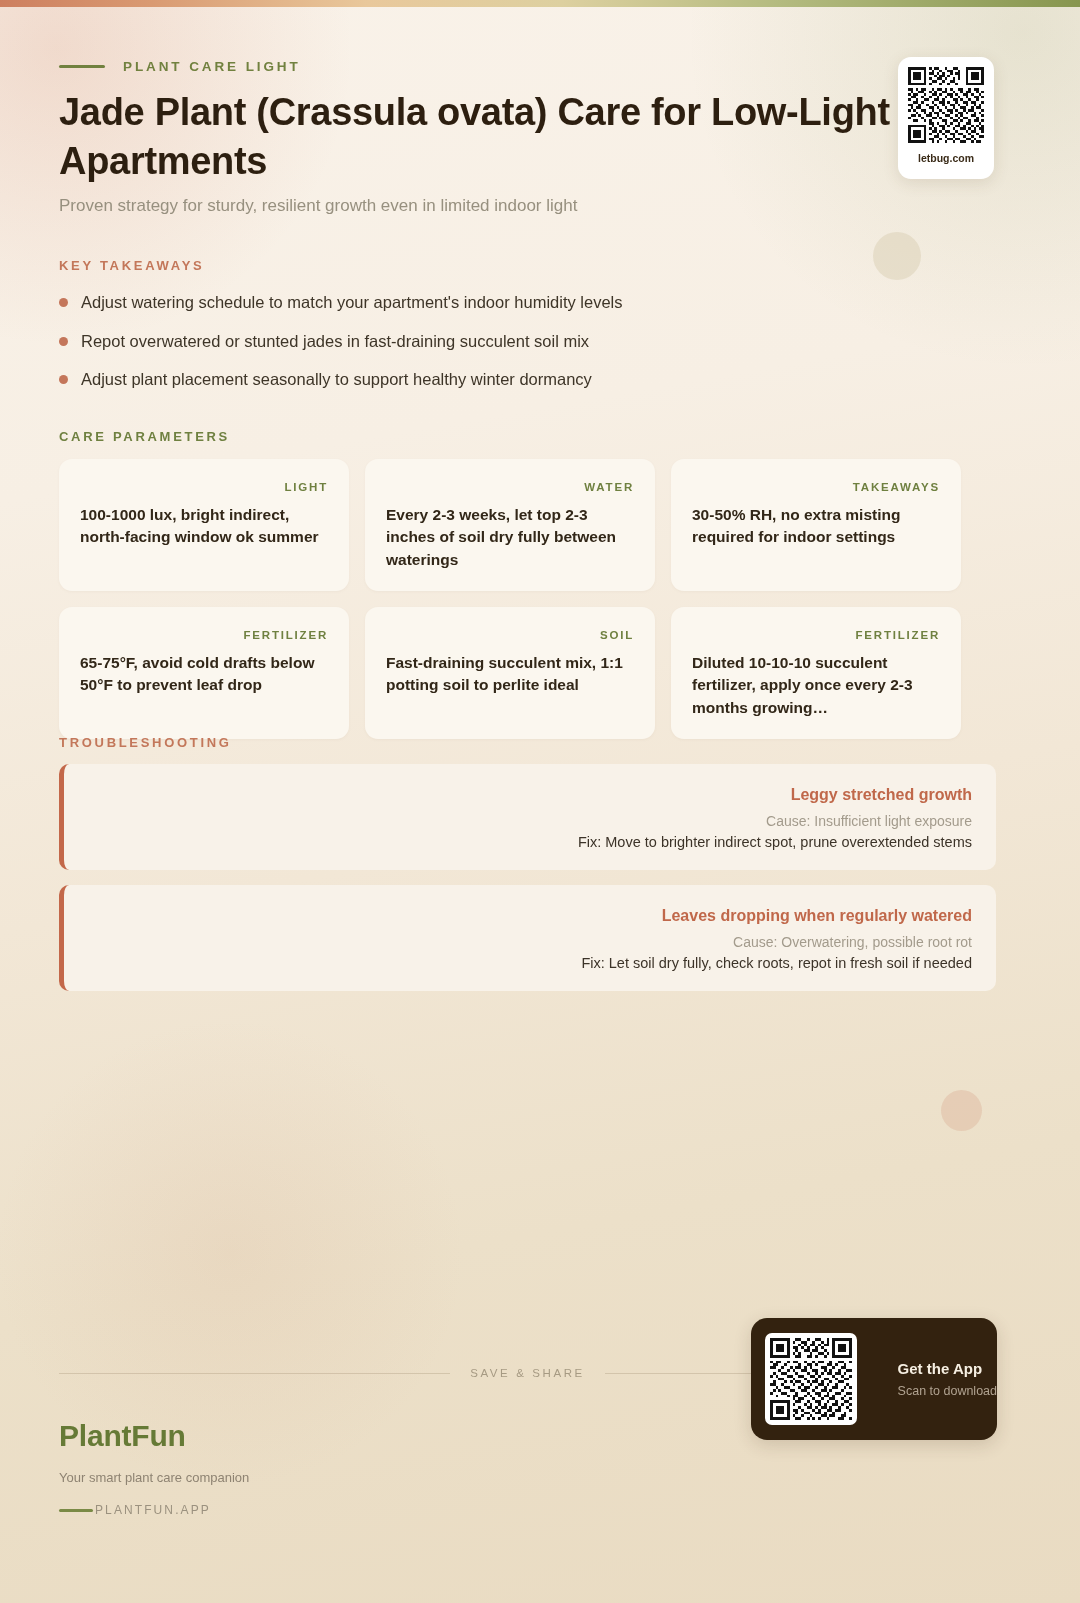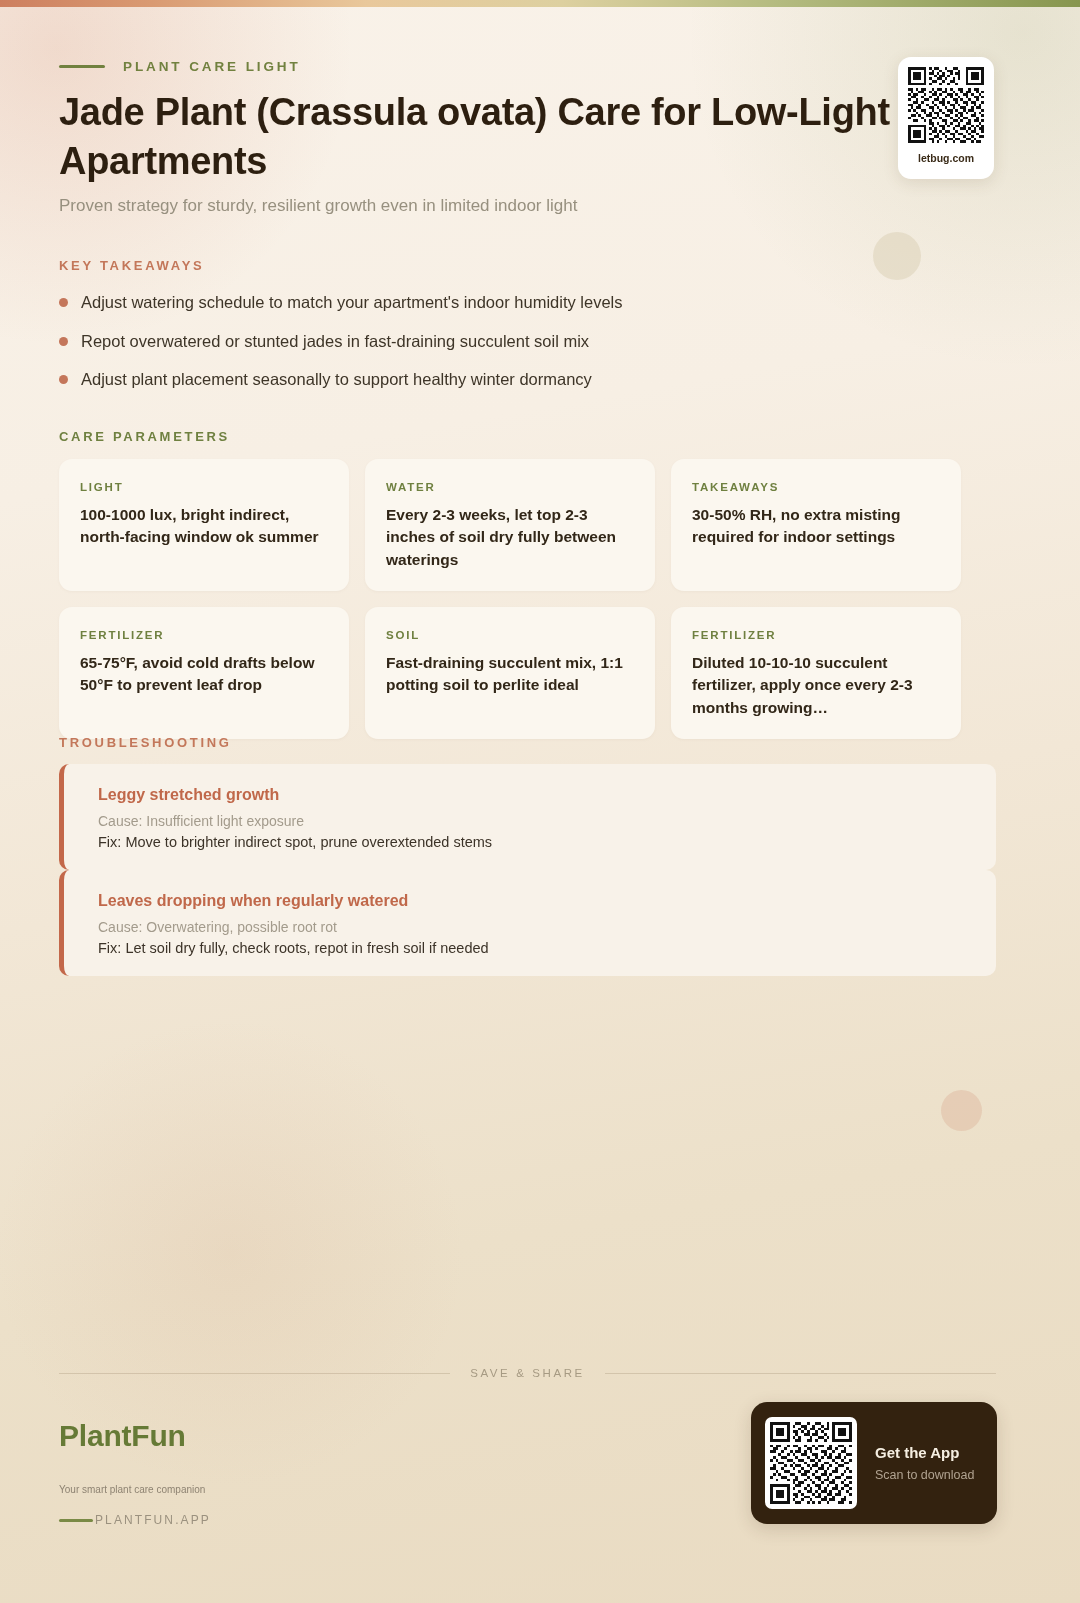--- a/index.html
+++ b/index.html
@@ -91,51 +91,52 @@
   .tk-text { font-size:16.5px; color:#3e3528; line-height:1.5; }
 
   
   .params { position:absolute; left:59px; top:459px; width:902px;
             display:grid; grid-template-columns:repeat(3,290px); gap:16px 16px; }
   .pcard {
     background:#fbf7ef; border-radius:13px; padding:22px 21px 20px 21px;
     box-shadow:0 1px 3px rgba(120,100,70,0.05);
   }
   .pcard.tall { min-height:122px; }
-  .pcard-label { font-size:11.5px; font-weight:700; letter-spacing:1.8px; color:#6f8040; margin-bottom:11px; }
+  .pcard-label { font-size:11.5px; font-weight:700; letter-spacing:1.8px; color:#6f8040; margin-bottom:11px;text-align:right; }
   .pcard-value { font-size:15.5px; font-weight:700; color:#322718; line-height:1.44; }
 
   
   .trouble { position:absolute; left:59px; top:764px; width:937px; }
   .tcard {
     position:relative; background:#f8f2e9; border-radius:10px;
     border-left:5px solid #c3684a;
-    padding:22px 24px 20px 34px; 
+    padding:22px 24px 20px 6px; margin-bottom:15px;text-align:right;
   }
   .tcard-title { font-size:16px; font-weight:700; color:#c0684a; margin-bottom:9px; }
   .tcard-cause { font-size:14px; color:#a39b8c; margin-bottom:5px; }
   .tcard-fix { font-size:14.5px; color:#3c3328; }
 
   
   .share-row { position:absolute; left:59px; top:1367px; width:937px; display:flex; align-items:center; gap:20px; }
   .share-rule { flex:1; height:1px; background:rgba(150,130,100,0.28); }
   .share-text { font-size:11.5px; letter-spacing:2.6px; color:#a69a83; font-weight:400; }
 
   .brand { position:absolute; left:59px; top:1419px; }
   .brand-name { font-size:30px; font-weight:700; color:#667a36; letter-spacing:-0.2px; }
-  .brand-tag { font-size:10px; color:#8e8372; margin-top:31px; }
+  .brand-tag { font-size:13px; color:#8e8372; margin-top:17px; }
   .brand-url-row { display:flex; align-items:center; gap:2px; margin-top:18px; }
   .brand-url-rule { width:34px; height:3px; background:#7a8a46; border-radius:2px; }
   .brand-url { font-size:12px; letter-spacing:2.1px; color:#9b917f; font-weight:400; }
 
   .app-card {
-    position:absolute; left:751px; top:1402px; width:246px; height:122px;
+    position:absolute; left:751px; top:1318px; width:246px; height:122px;
     background:#33220f; border-radius:16px;
     display:flex; align-items:center; gap:18px; padding-left:14px;
     box-shadow:0 5px 18px rgba(60,40,20,0.16);
+    justify-content:space-between;
   }
   .app-card .qrbox { width:92px; height:92px; background:#fff; border-radius:7px; padding:5px; flex:0 0 auto; }
   .app-card .qrbox svg { width:100%; height:100%; display:block; }
   .app-title { font-size:15px; font-weight:700; color:#f6efe2; }
   .app-sub { font-size:12.5px; color:#b1a391; margin-top:7px; }
 </style>
 </head>
 <body>
 
 <div class="page">

